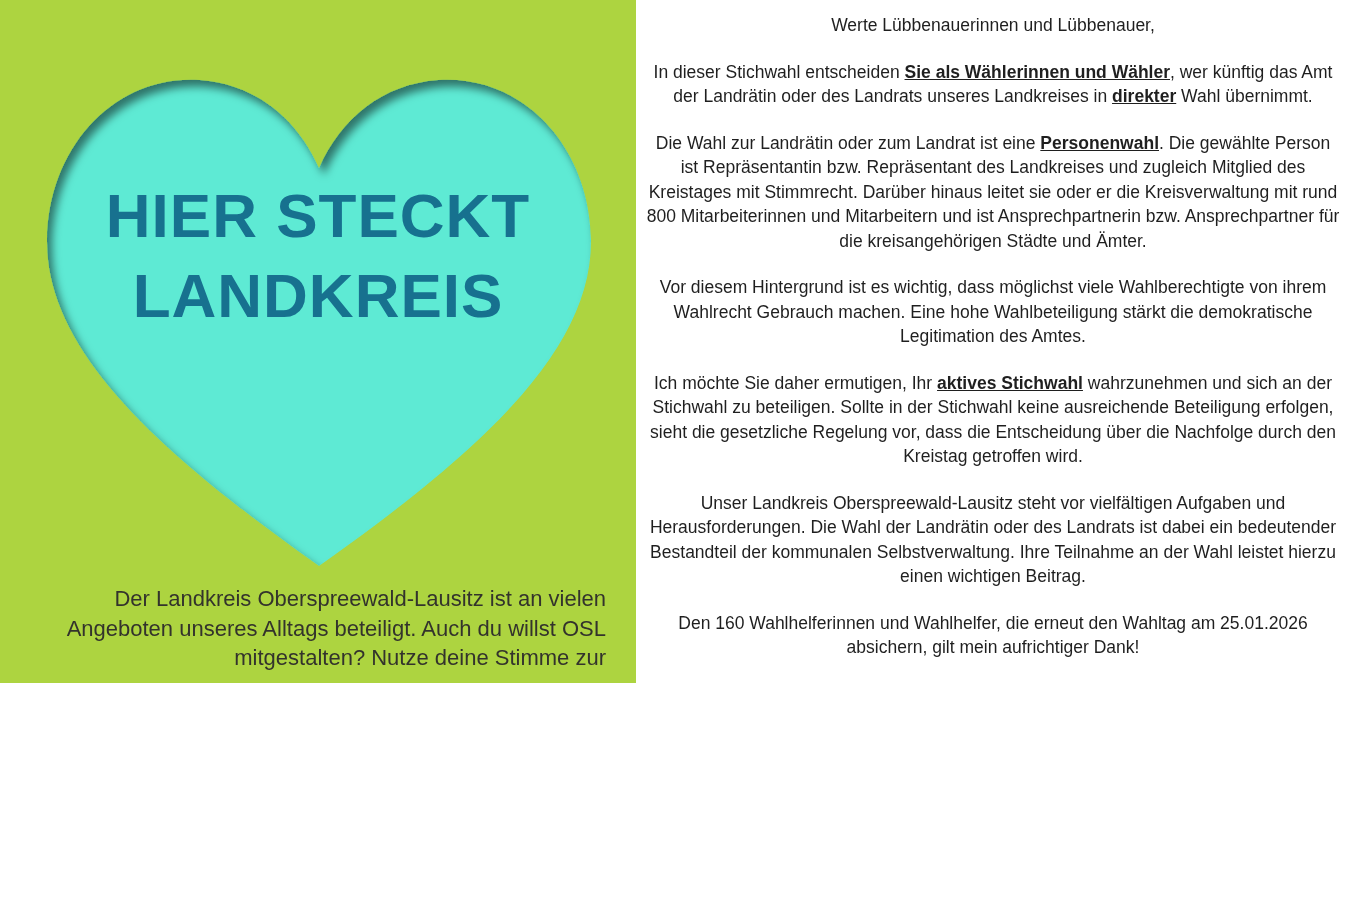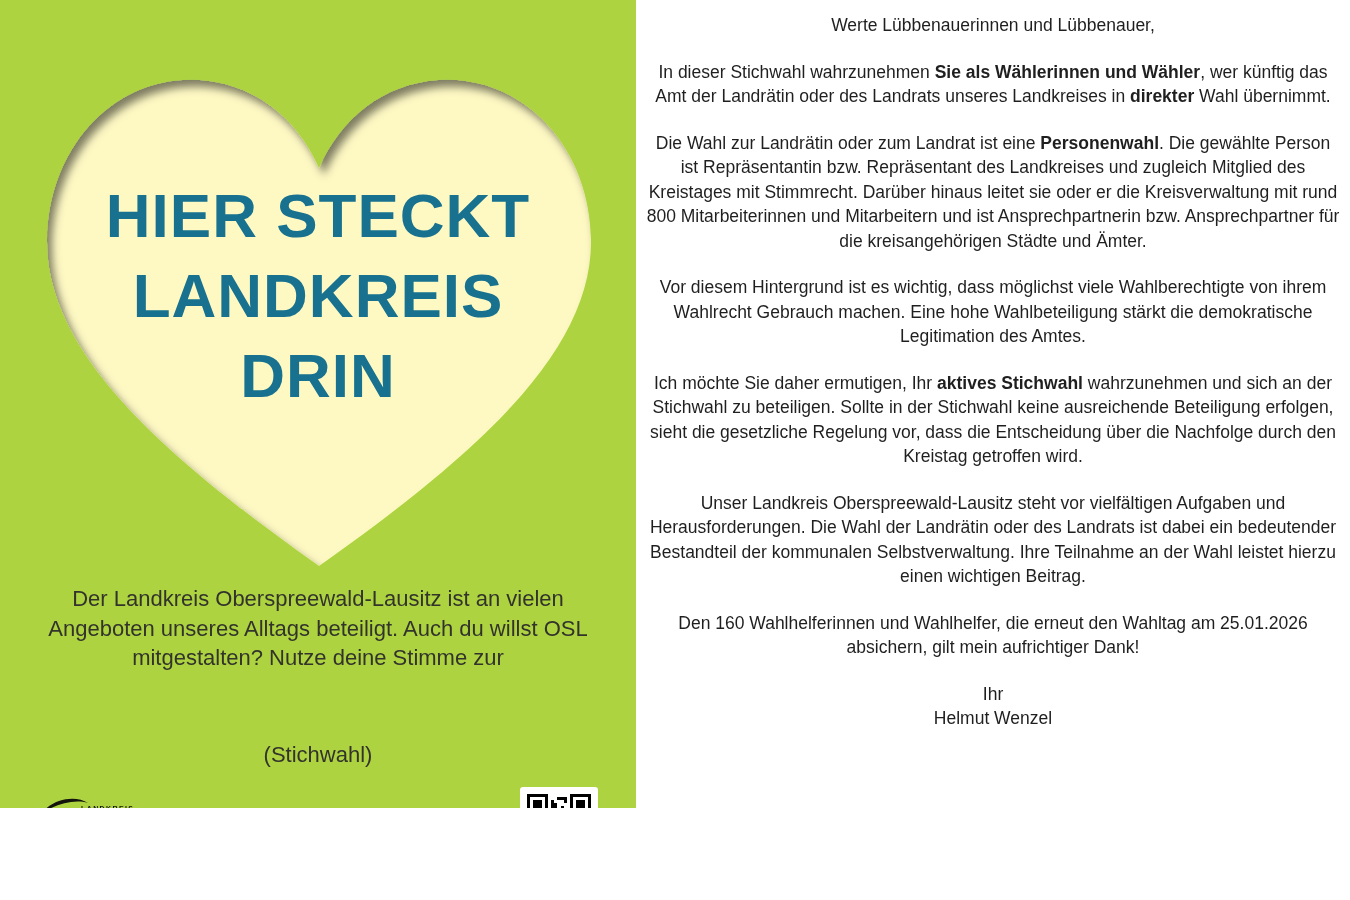--- a/index.html
+++ b/index.html
@@ -7,39 +7,39 @@
     width: 1350px; height: 900px;
     overflow: hidden;
     font-family: "Liberation Sans", sans-serif;
     background: #ffffff;
   }
   .stage { position: relative; width: 1350px; height: 900px; }
 
   
   .left-panel {
     position: absolute; left: 0; top: 0;
-    width: 636px; height: 808px;
-    background: #fef9c3;
+    width: 636px; height: 683px;
+    background: #5eead4;
     overflow: hidden;
   }
   .cutout-svg { position: absolute; left: 0; top: 0; display: block; }
 
   .heart-text {
     position: absolute; left: 0; right: 0; top: 176px;
     text-align: center;
     font-weight: 700;
     font-size: 62px;
     line-height: 80px;
     letter-spacing: 1px;
     color: #17718f;
   }
 
   .poster-intro {
     position: absolute; left: 30px; right: 30px; top: 584px;
-    text-align: center;
+    text-align: right;
     font-size: 22px;
     line-height: 29.5px;
     color: #33332c;
   }
   .poster-headline {
     position: absolute; left: 0; right: 0; top: 696px;
     text-align: center;
     font-size: 34px;
     font-weight: 700;
     color: #1d1d1b;
@@ -73,21 +73,21 @@
     width: 714px; height: 900px;
     background: #ffffff;
     box-sizing: border-box;
     padding: 13px 10px 0 10px;
     text-align: center;
     font-size: 17.5px;
     line-height: 24.5px;
     color: #1f1f1f;
   }
   .right-panel .para { margin: 0 auto 22px auto; max-width: 700px; }
-  .right-panel b { font-weight: 700; }
+  .right-panel b { font-weight: 700; text-decoration: underline; }
 </style>
 </head>
 <body>
 
 <div class="stage">
 
   <div class="left-panel">
 
     <svg class="cutout-svg" width="636" height="900" viewBox="0 0 636 900" aria-hidden="true">
       <defs>
@@ -101,21 +101,20 @@
            C116,74 48,146 47,240
            C46,348 152,448 319,566
            C486,448 592,348 591,240
            C590,146 522,74 438,80
            C383,84 341,118 319,168 Z"></path>
     </svg>
 
     <div class="heart-text">
       <div>HIER STECKT</div>
       <div>LANDKREIS</div>
-      <div>DRIN</div>
     </div>
 
     <div class="poster-intro">Der Landkreis Oberspreewald-Lausitz ist an vielen Angeboten unseres Alltags beteiligt. Auch du willst OSL mitgestalten? Nutze deine Stimme zur</div>
     <div class="poster-subheadline">(Stichwahl)</div>
 
     <div class="logo">
       <svg width="122" height="76" viewBox="0 0 122 76" aria-hidden="true">
         <path d="M7,20 C19,4 42,1 54,9 C40,5 21,10 7,20 Z" fill="#14140f"></path>
         <path d="M56,52 C70,62 95,60 113,41 C103,66 70,66 56,52 Z" fill="#14140f"></path>
         <text x="47" y="17" font-size="7" letter-spacing="1.4" font-weight="600" fill="#14140f">LANDKREIS</text>
@@ -265,26 +264,22 @@
             <rect x="16" y="20" width="1" height="1"></rect>
             <rect x="18" y="20" width="1" height="1"></rect>
           </g>
       </svg>
     </div>
   </div>
 
   <div class="right-panel">
     <p class="para">Werte Lübbenauerinnen und Lübbenauer,</p>
     <div>
-        <p class="para"><span>In dieser Stichwahl wahrzunehmen </span><b>Sie als Wählerinnen und Wähler</b><span>, wer künftig das Amt der Landrätin oder des Landrats unseres Landkreises in </span><b>direkter</b><span> Wahl übernimmt.</span></p>
+        <p class="para"><span>In dieser Stichwahl entscheiden </span><b>Sie als Wählerinnen und Wähler</b><span>, wer künftig das Amt der Landrätin oder des Landrats unseres Landkreises in </span><b>direkter</b><span> Wahl übernimmt.</span></p>
         <p class="para"><span>Die Wahl zur Landrätin oder zum Landrat ist eine </span><b>Personenwahl</b><span>. Die gewählte Person ist Repräsentantin bzw. Repräsentant des Landkreises und zugleich Mitglied des Kreistages mit Stimmrecht. Darüber hinaus leitet sie oder er die Kreisverwaltung mit rund 800 Mitarbeiterinnen und Mitarbeitern und ist Ansprechpartnerin bzw. Ansprechpartner für die kreisangehörigen Städte und Ämter.</span></p>
         <p class="para"><span>Vor diesem Hintergrund ist es wichtig, dass möglichst viele Wahlberechtigte von ihrem Wahlrecht Gebrauch machen. Eine hohe Wahlbeteiligung stärkt die demokratische Legitimation des Amtes.</span></p>
         <p class="para"><span>Ich möchte Sie daher ermutigen, Ihr </span><b>aktives Stichwahl</b><span> wahrzunehmen und sich an der Stichwahl zu beteiligen. Sollte in der Stichwahl keine ausreichende Beteiligung erfolgen, sieht die gesetzliche Regelung vor, dass die Entscheidung über die Nachfolge durch den Kreistag getroffen wird.</span></p>
         <p class="para"><span>Unser Landkreis Oberspreewald-Lausitz steht vor vielfältigen Aufgaben und Herausforderungen. Die Wahl der Landrätin oder des Landrats ist dabei ein bedeutender Bestandteil der kommunalen Selbstverwaltung. Ihre Teilnahme an der Wahl leistet hierzu einen wichtigen Beitrag.</span></p>
         <p class="para"><span>Den 160 Wahlhelferinnen und Wahlhelfer, die erneut den Wahltag am 25.01.2026 absichern, gilt mein aufrichtiger Dank!</span></p>
       </div>
-    <p class="para">
-      <span>Ihr</span><br>
-      <span>Helmut Wenzel</span>
-    </p>
   </div>
 
 </div>
 
 </body></html>

